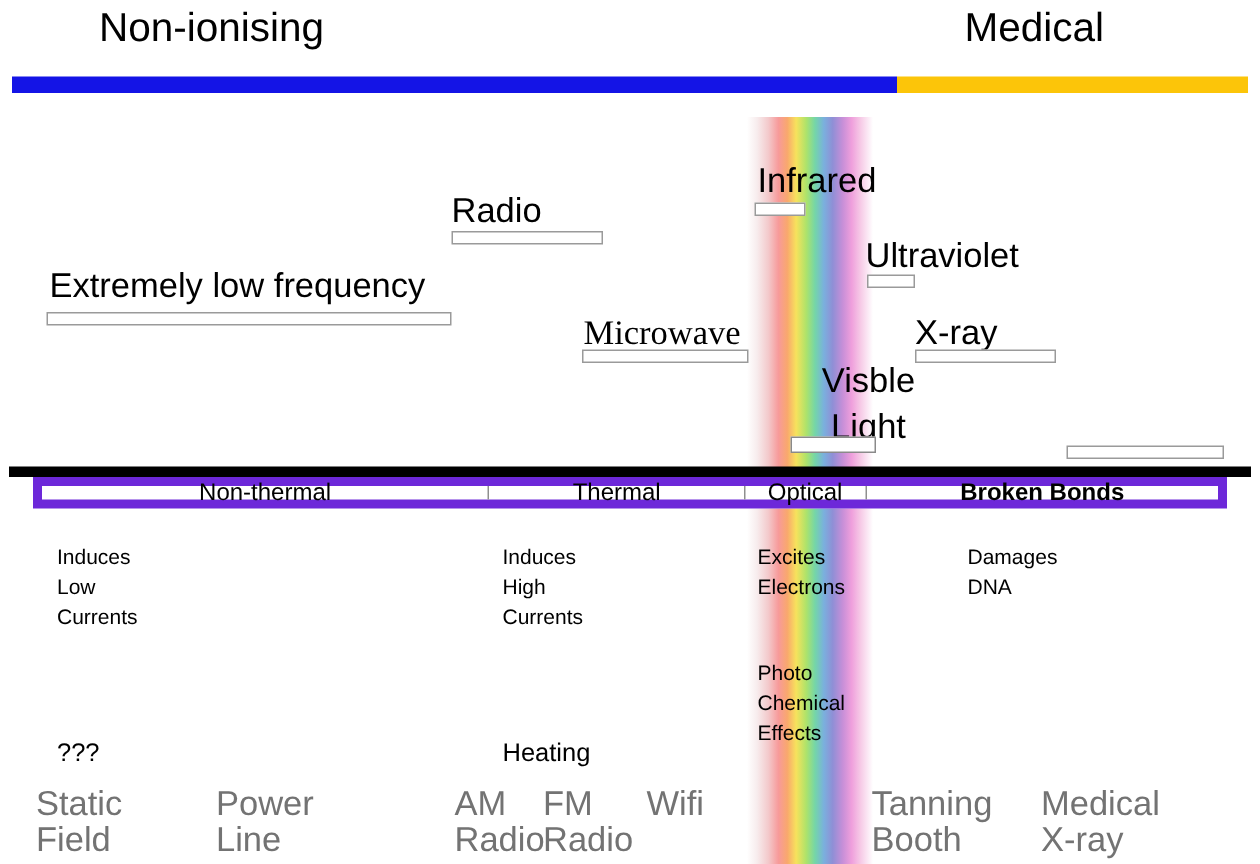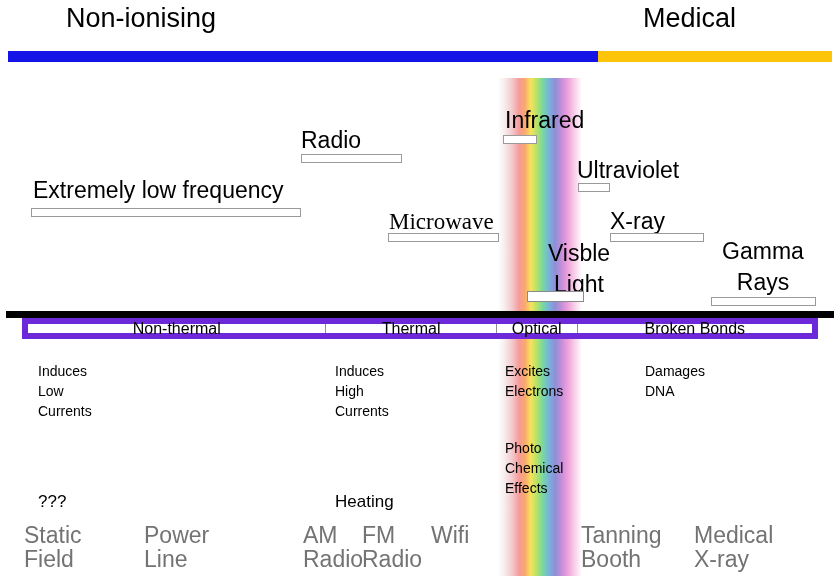--- a/index.html
+++ b/index.html
@@ -151,21 +151,21 @@
   .category-cell {
     display: flex;
     align-items: center;
     justify-content: center;
     font-size: 16px;
     color: #000000;
     border-right: 1px solid #8f8f8f;
     box-sizing: border-box;
     white-space: nowrap;
   }
-  .category-cell:last-child { border-right: none; }
+  .category-cell:last-child { border-right: none; font-weight: bold; }
 
   
   .desc-block {
     position: absolute;
     font-size: 14px;
     line-height: 20px;
     color: #000000;
     white-space: pre-line;
     z-index: 3;
   }
@@ -231,21 +231,20 @@
 
   <div class="band-label two-line" id="label-visible">Visble Light</div>
   <div class="range-bar thick" id="bar-visible"></div>
 
   <div class="band-label" id="label-uv">Ultraviolet</div>
   <div class="range-bar" id="bar-uv"></div>
 
   <div class="band-label" id="label-xray">X-ray</div>
   <div class="range-bar" id="bar-xray"></div>
 
-  <div class="band-label two-line" id="label-gamma">Gamma Rays</div>
   <div class="range-bar" id="bar-gamma"></div>
 
   <div id="black-divider"></div>
 
   <div id="category-bar">
     <div class="category-cell" style="width:303px">Non-thermal</div>
     <div class="category-cell" style="width:173px">Thermal</div>
     <div class="category-cell" style="width:82px">Optical</div>
     <div class="category-cell" style="width:238px">Broken Bonds</div>
   </div>

